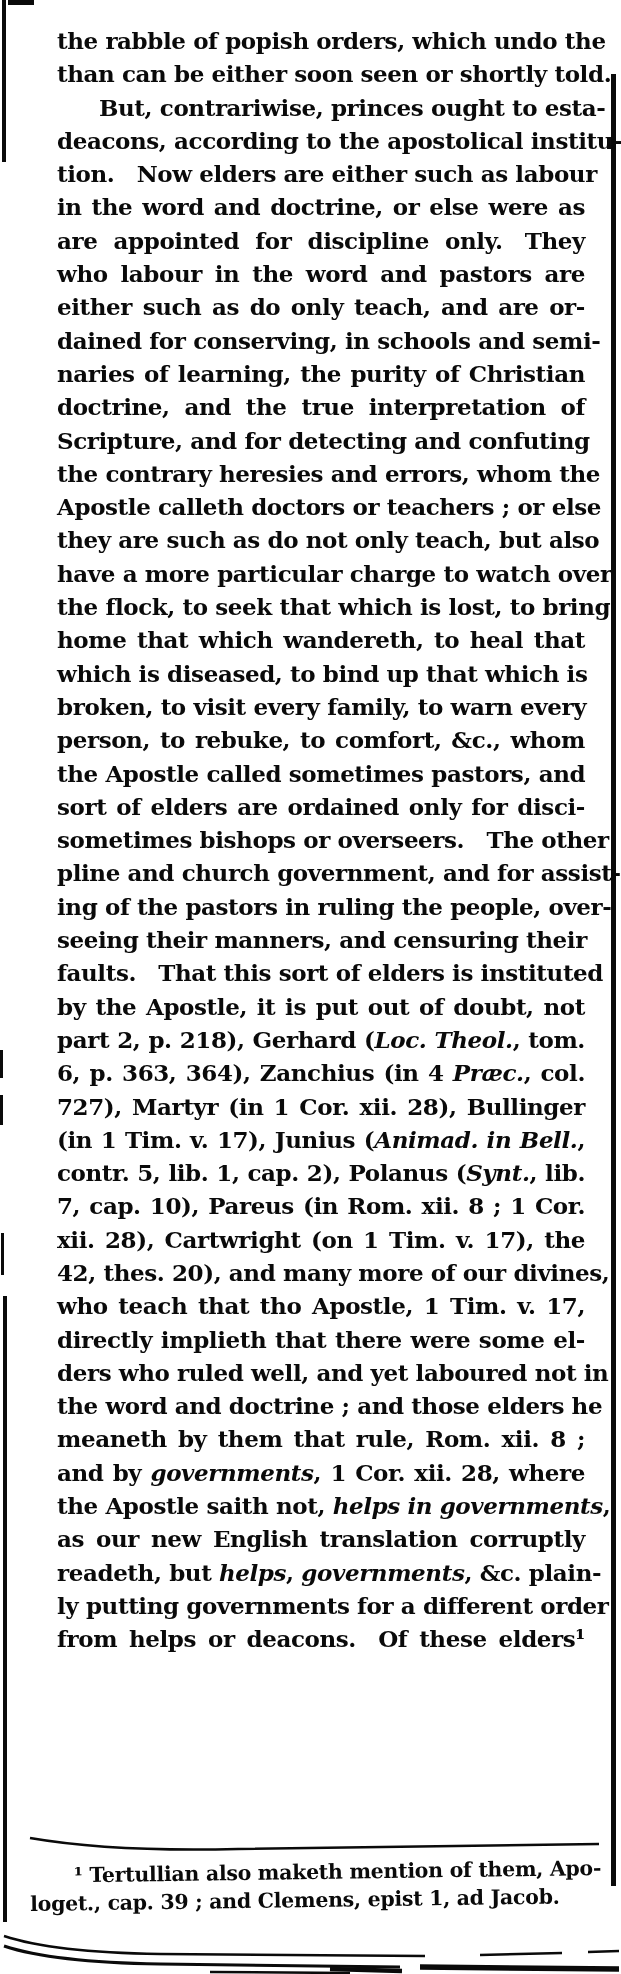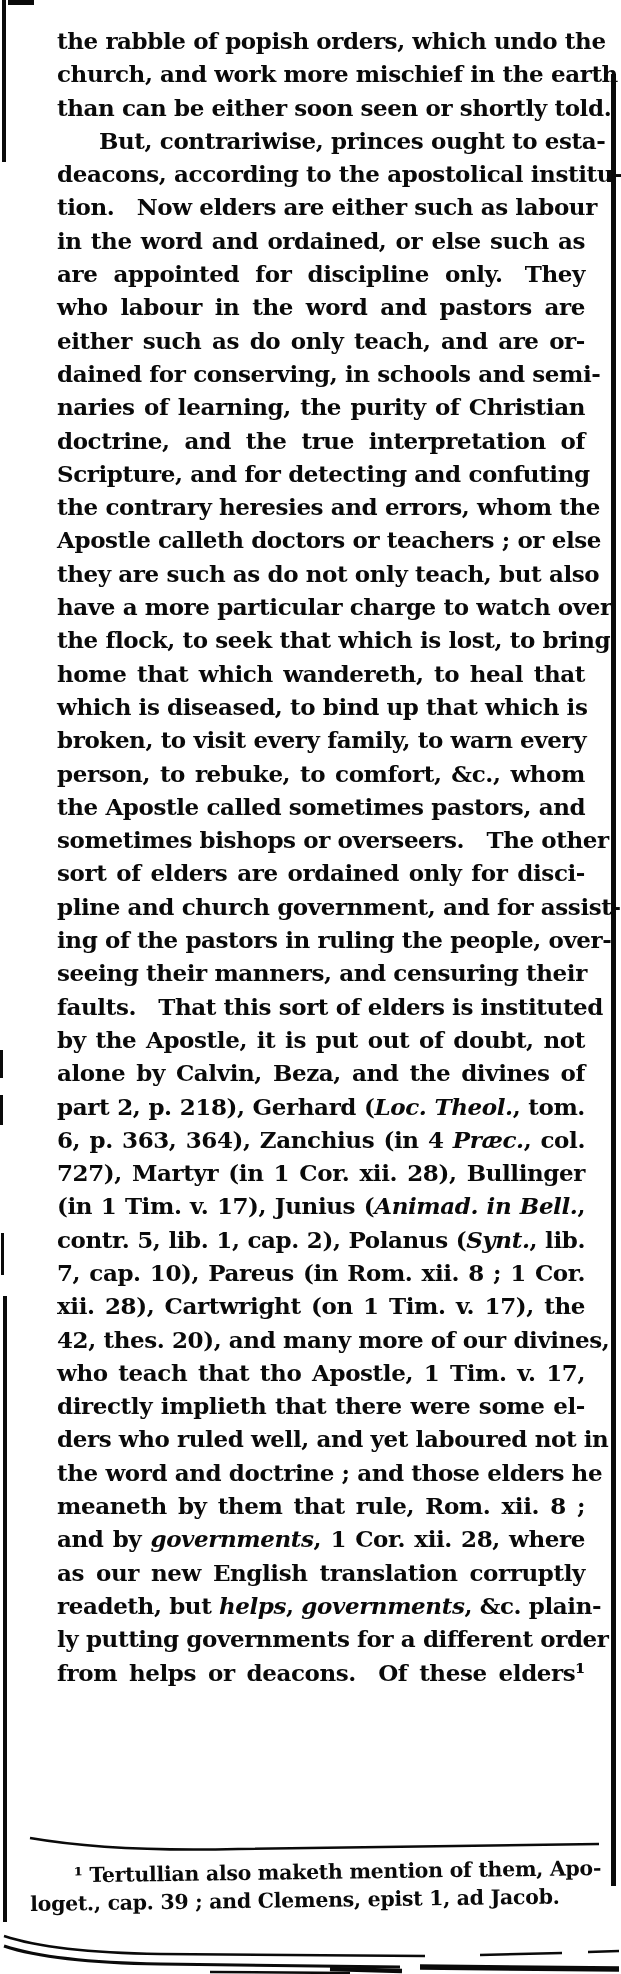--- a/index.html
+++ b/index.html
@@ -60,65 +60,64 @@
   <div class="artifact edge-left-top"></div>
   <div class="artifact edge-top-tick"></div>
   <div class="artifact edge-left-dash1"></div>
   <div class="artifact edge-left-dash2"></div>
   <div class="artifact edge-left-dash3"></div>
   <div class="artifact edge-left-solid"></div>
   <div class="artifact edge-right"></div>
 
   <div class="text-block" id="body-text">
       <div class="line"><span>the rabble of popish orders, which undo the</span></div>
-      <div class="line"><span>church, and work more mischief in the earth</span></div>
       <div class="line"><span>than can be either soon seen or shortly told.</span></div>
       <div class="line indent"><span>But, contrariwise, princes ought to esta-</span></div>
       <div class="line"><span>deacons, according to the apostolical institu-</span></div>
       <div class="line"><span>tion.  Now elders are either such as labour</span></div>
-      <div class="line"><span>in the word and ordained, or else such as</span></div>
+      <div class="line"><span>in the word and doctrine, or else were as</span></div>
       <div class="line"><span>are appointed for discipline only.  They</span></div>
       <div class="line"><span>who labour in the word and pastors are</span></div>
       <div class="line"><span>either such as do only teach, and are or-</span></div>
       <div class="line"><span>dained for conserving, in schools and semi-</span></div>
       <div class="line"><span>naries of learning, the purity of Christian</span></div>
       <div class="line"><span>doctrine, and the true interpretation of</span></div>
       <div class="line"><span>Scripture, and for detecting and confuting</span></div>
       <div class="line"><span>the contrary heresies and errors, whom the</span></div>
       <div class="line"><span>Apostle calleth doctors or teachers ; or else</span></div>
       <div class="line"><span>they are such as do not only teach, but also</span></div>
       <div class="line"><span>have a more particular charge to watch over</span></div>
       <div class="line"><span>the flock, to seek that which is lost, to bring</span></div>
       <div class="line"><span>home that which wandereth, to heal that</span></div>
       <div class="line"><span>which is diseased, to bind up that which is</span></div>
       <div class="line"><span>broken, to visit every family, to warn every</span></div>
       <div class="line"><span>person, to rebuke, to comfort, &amp;c., whom</span></div>
       <div class="line"><span>the Apostle called sometimes pastors, and</span></div>
+      <div class="line"><span>sort of elders are ordained only for disci-</span></div>
       <div class="line"><span>sometimes bishops or overseers.  The other</span></div>
-      <div class="line"><span>sort of elders are ordained only for disci-</span></div>
       <div class="line"><span>pline and church government, and for assist-</span></div>
       <div class="line"><span>ing of the pastors in ruling the people, over-</span></div>
       <div class="line"><span>seeing their manners, and censuring their</span></div>
       <div class="line"><span>faults.  That this sort of elders is instituted</span></div>
       <div class="line"><span>by the Apostle, it is put out of doubt, not</span></div>
-      <div class="line"><span>alone by Calvin, Beza, and the divines of</span></div>
       <div class="line"><span>part 2, p. 218), Gerhard (</span><span class="it">Loc. Theol.</span><span>, tom.</span></div>
       <div class="line"><span>6, p. 363, 364), Zanchius (in 4 </span><span class="it">Præc.</span><span>, col.</span></div>
       <div class="line"><span>727), Martyr (in 1 Cor. xii. 28), Bullinger</span></div>
       <div class="line"><span>(in 1 Tim. v. 17), Junius (</span><span class="it">Animad. in Bell.</span><span>,</span></div>
       <div class="line"><span>contr. 5, lib. 1, cap. 2), Polanus (</span><span class="it">Synt.</span><span>, lib.</span></div>
       <div class="line"><span>7, cap. 10), Pareus (in Rom. xii. 8 ; 1 Cor.</span></div>
       <div class="line"><span>xii. 28), Cartwright (on 1 Tim. v. 17), the</span></div>
       <div class="line"><span>42, thes. 20), and many more of our divines,</span></div>
       <div class="line"><span>who teach that tho Apostle, 1 Tim. v. 17,</span></div>
       <div class="line"><span>directly implieth that there were some el-</span></div>
       <div class="line"><span>ders who ruled well, and yet laboured not in</span></div>
       <div class="line"><span>the word and doctrine ; and those elders he</span></div>
       <div class="line"><span>meaneth by them that rule, Rom. xii. 8 ;</span></div>
       <div class="line"><span>and by </span><span class="it">governments</span><span>, 1 Cor. xii. 28, where</span></div>
+      <div class="line"><span>the Apostle saith not, </span><span class="it">helps in governments</span><span>,</span></div>
       <div class="line"><span>as our new English translation corruptly</span></div>
       <div class="line"><span>readeth, but </span><span class="it">helps</span><span>, </span><span class="it">governments</span><span>, &amp;c. plain-</span></div>
       <div class="line"><span>ly putting governments for a different order</span></div>
       <div class="line"><span>from helps or deacons.  Of these elders¹</span></div>
     </div>
 
   <svg class="sep-svg" width="575" height="22" viewBox="0 0 575 22">
     <path d="M2,6 C 60,16 130,19 210,17 L 571,12" stroke="#0a0a0a" stroke-width="2.6" fill="none"></path>
   </svg>
 

